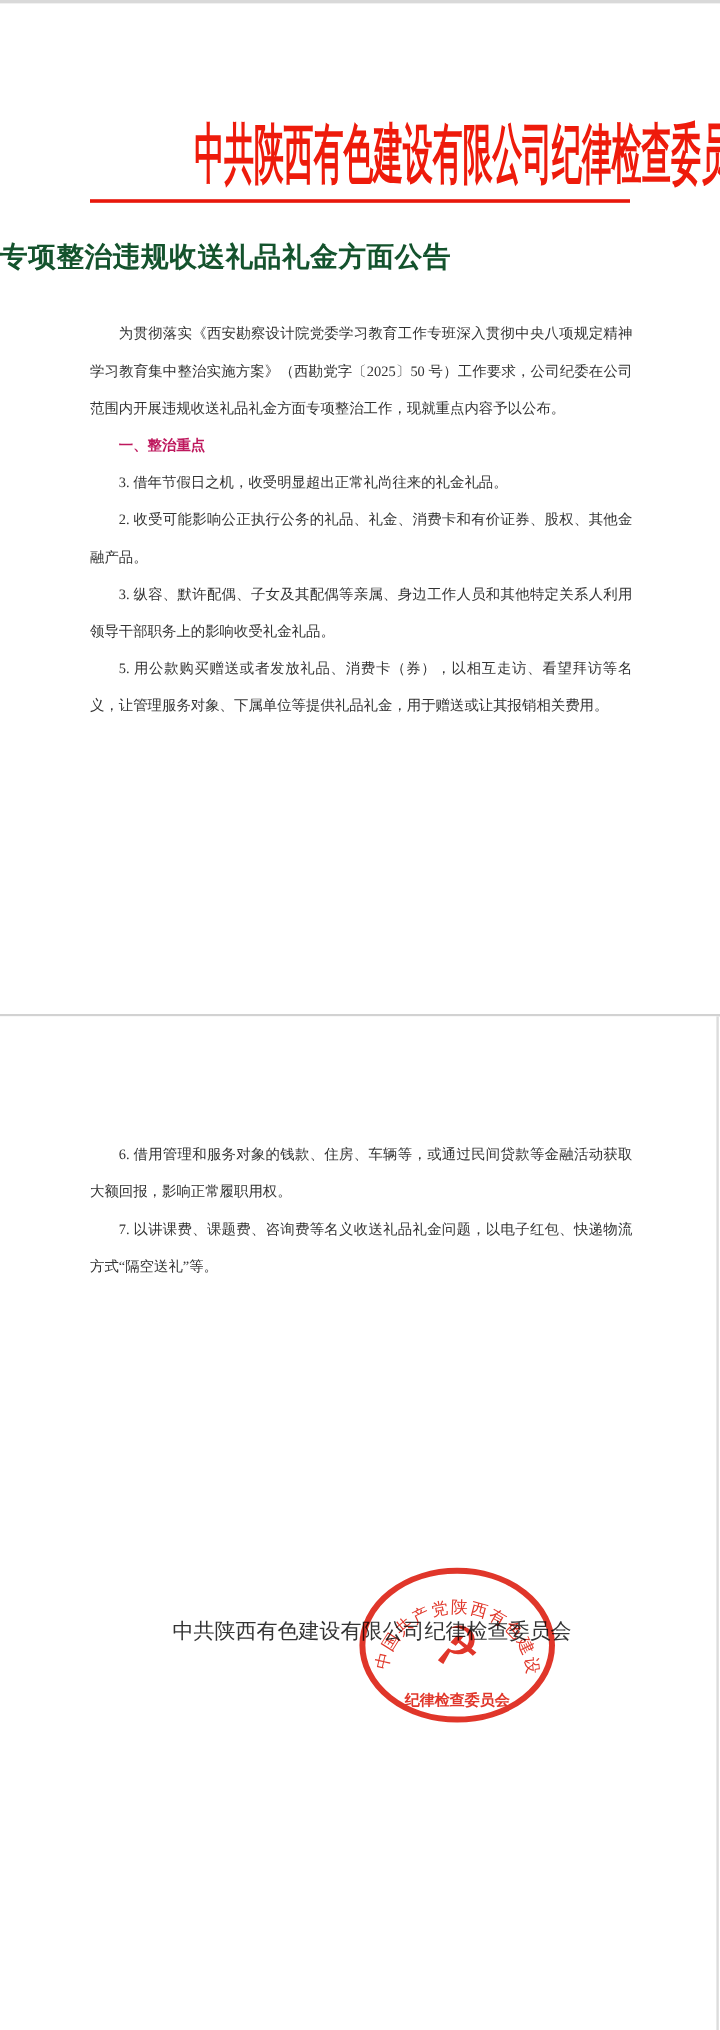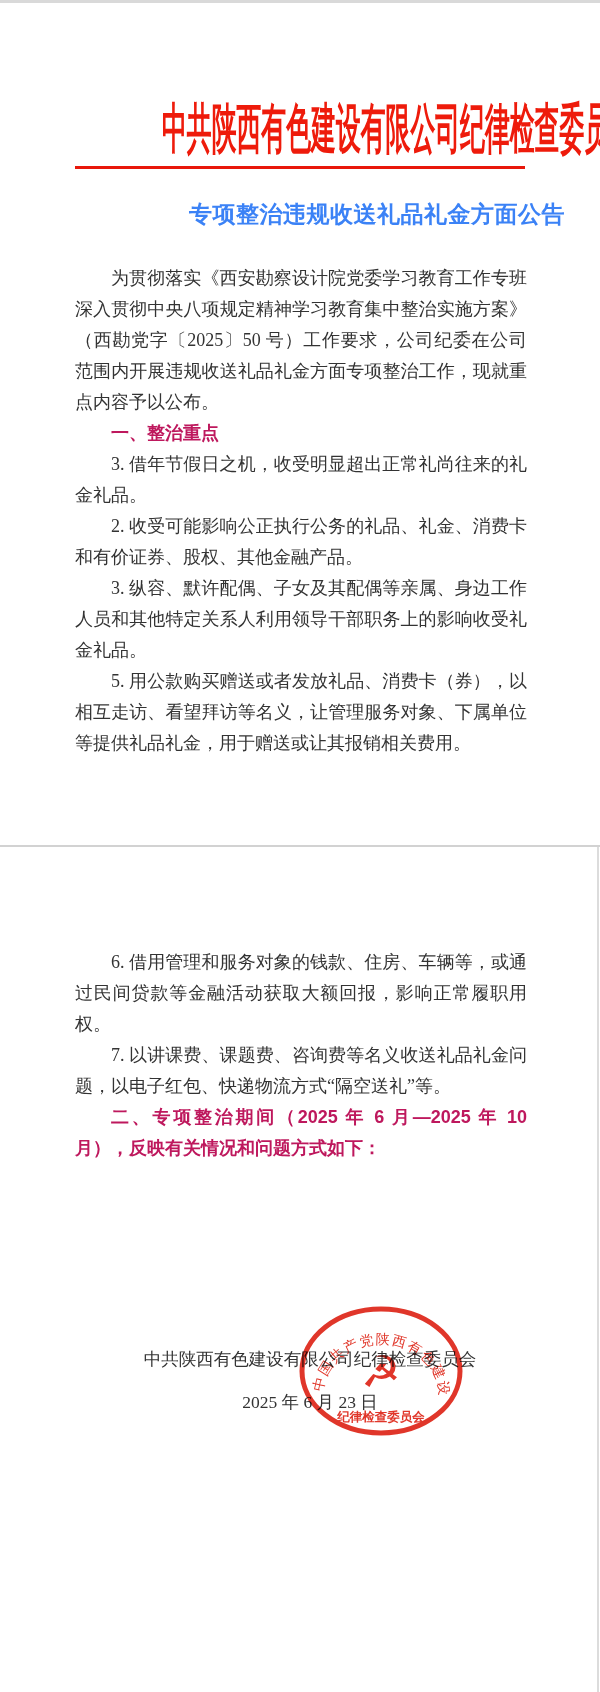--- a/index.html
+++ b/index.html
@@ -16,26 +16,26 @@
 
   .letterhead {
     position:absolute; top:97px; left:0; width:600px; text-align:center;
     font-size:54px; line-height:56px; font-weight:bold; color:#ee1b0b;
     white-space:nowrap; transform:scaleX(0.46); transform-origin:50% 50%;
     font-family:"DejaVu Serif","Liberation Serif",serif;
   }
   .red-rule { position:absolute; top:163px; left:75px; width:450px; height:3px; background:#e8170b; }
 
   .doc-title {
-    position:absolute; top:196px; left:0; width:565px; margin:0; text-align:right;
-    font-size:23px; line-height:30px; font-weight:bold; color:#3b82f6;
+    position:absolute; top:196px; left:0; width:565px; margin:0; text-align:left;
+    font-size:23px; line-height:30px; font-weight:bold; color:#14532d;
     font-family:"Liberation Sans","DejaVu Sans",sans-serif; letter-spacing:0.5px;
   }
 
-  .body { position:absolute; left:75px; width:452px; font-size:18px; line-height:31px;
+  .body { position:absolute; left:75px; width:452px; font-size:12px; line-height:31px;
           text-align:justify; color:#333333; }
   .body1 { top:260px; }
   .body2 { top:100px; }
   .body p { margin:0; text-indent:2em; }
   .sec-heading { font-weight:bold; color:#be185d;
                  font-family:"Liberation Sans","DejaVu Sans",sans-serif; }
 
   .signature-block { position:absolute; left:140px; top:497px; width:340px;
                      text-align:center; font-size:17.5px; line-height:31px; color:#333333; }
   .sig-date { margin-top:12px; }
@@ -62,26 +62,24 @@
       <p>2. 收受可能影响公正执行公务的礼品、礼金、消费卡和有价证券、股权、其他金融产品。</p>
       <p>3. 纵容、默许配偶、子女及其配偶等亲属、身边工作人员和其他特定关系人利用领导干部职务上的影响收受礼金礼品。</p>
       <p>5. 用公款购买赠送或者发放礼品、消费卡（券），以相互走访、看望拜访等名义，让管理服务对象、下属单位等提供礼品礼金，用于赠送或让其报销相关费用。</p>
     </div>
   </div>
 
   <div class="page page2">
     <div class="body body2">
       <p>6. 借用管理和服务对象的钱款、住房、车辆等，或通过民间贷款等金融活动获取大额回报，影响正常履职用权。</p>
       <p>7. 以讲课费、课题费、咨询费等名义收送礼品礼金问题，以电子红包、快递物流方式“隔空送礼”等。</p>
-      <p class="sec-heading">二、专项整治期间（2025 年 6 月—2025 年 10 月），反映有关情况和问题方式如下：</p>
     </div>
 
     <div class="signature-block">
       <div>中共陕西有色建设有限公司纪律检查委员会</div>
-      <div class="sig-date">2025 年 6 月 23 日</div>
     </div>
 
     <svg class="seal" viewBox="0 0 172 138">
       <ellipse cx="86" cy="69" rx="79" ry="62" fill="none" stroke="#de2517" stroke-width="5"></ellipse>
       <defs>
         <path id="sealArc" d="M 28,92 A 58,50 0 1 1 144,92" fill="none"></path>
       </defs>
       <text font-size="14" fill="#de2517" letter-spacing="1.5">
         <textPath href="#sealArc" startOffset="2">中国共产党陕西有色建设有限公司</textPath>
       </text>

